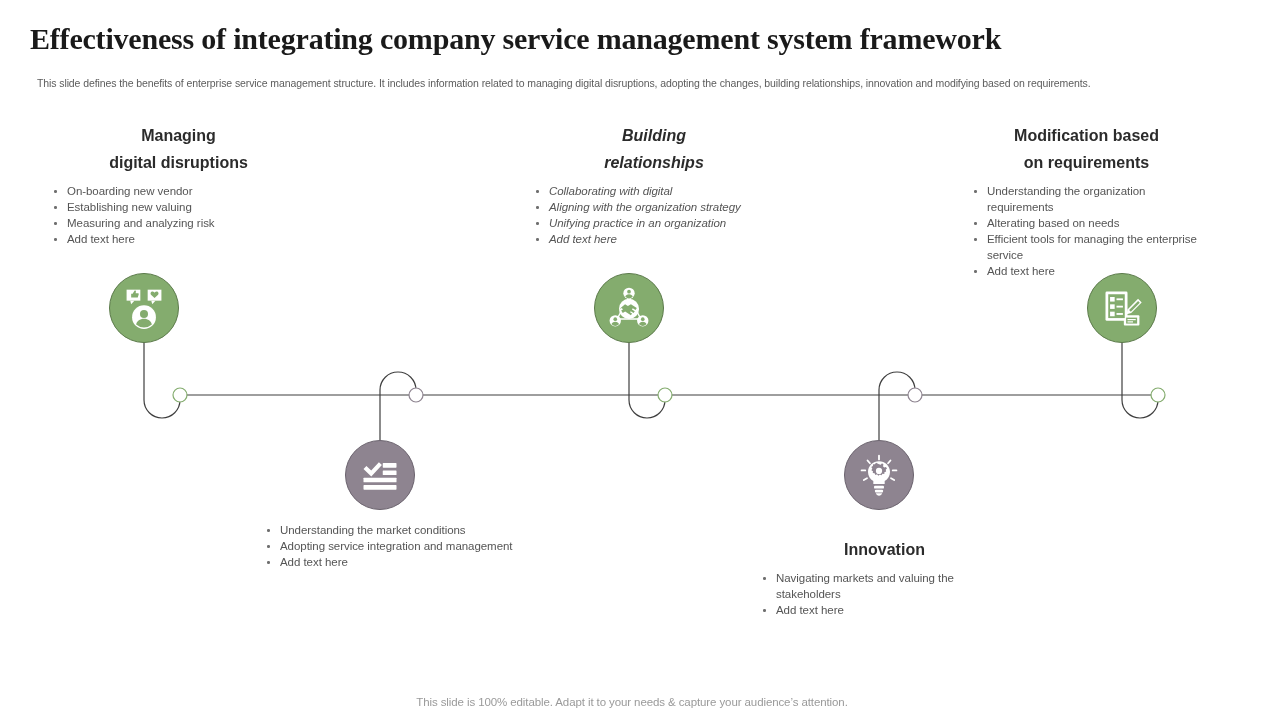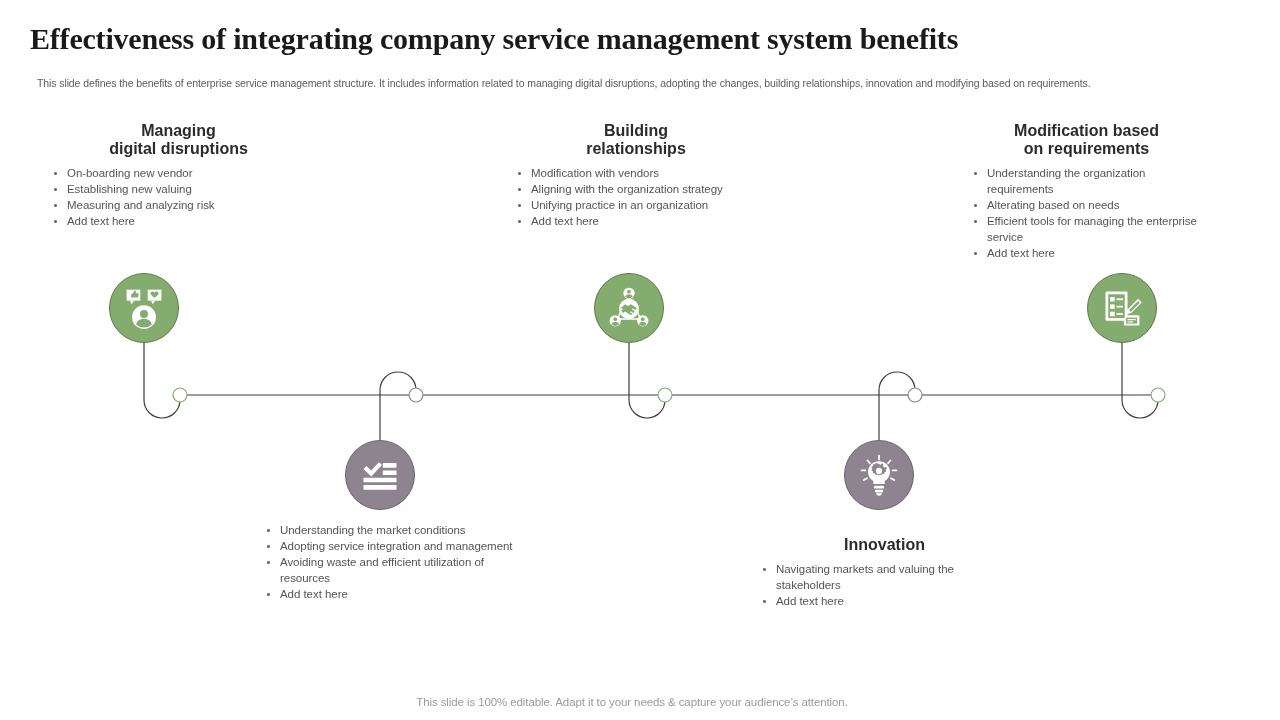--- a/index.html
+++ b/index.html
@@ -32,21 +32,21 @@
     color: #5c5c5c;
     letter-spacing: -0.1px;
   }
 
   
   .block { position: absolute; }
   .block h3 {
     font-size: 16px;
     font-weight: 700;
     color: #2b2b2b;
-    line-height: 18px;
+    line-height: 27px;
     text-align: center;
     white-space: pre-line;
   }
   .block ul { list-style: none; margin-top: 7px; }
   .block li {
     position: relative;
     font-size: 11.5px;
     line-height: 16px;
     color: #555555;
     padding-left: 16px;
@@ -57,21 +57,21 @@
     position: absolute;
     left: 3px; top: 7px;
     width: 2.5px; height: 2.5px;
     background: #6f6f6f;
     border-radius: 50%;
   }
 
   
   #block-managing     { left: 35px;   top: 122px; width: 265px; }
   #block-managing h3  { padding-left: 22px; }
-  #block-building     { left: 501px;  top: 122px; width: 270px; }
+  #block-building     { left: 519px;  top: 122px; width: 270px; font-style: italic; }
   #block-modification { left: 959px; top: 122px; width: 255px; }
   #block-adopting     { left: 258px;  top: 515px; width: 265px; }
   #block-innovation   { left: 752px;  top: 536px; width: 265px; }
 
   #block-managing ul     { padding-left: 16px; }
   #block-building ul     { padding-left: 14px; }
   #block-modification ul { padding-left: 12px; }
   #block-adopting ul     { padding-left: 6px; }
   #block-innovation ul   { padding-left: 8px; }
 
@@ -107,39 +107,39 @@
     font-size: 11.5px;
     color: #9a9a9a;
     letter-spacing: -0.1px;
   }
 </style>
 </head>
 <body>
 
 <div class="slide">
 
-  <div class="title">Effectiveness of integrating company service management system benefits</div>
+  <div class="title">Effectiveness of integrating company service management system framework</div>
   <div class="subtitle">This slide defines the benefits of enterprise service management structure. It includes information related to managing digital disruptions, adopting the changes, building relationships, innovation and  modifying based on requirements.</div>
 
   <div class="block" id="block-managing">
     <h3>Managing
 digital disruptions</h3>
     <ul>
       <li>On-boarding  new vendor</li>
       <li>Establishing new  valuing</li>
       <li>Measuring  and analyzing  risk</li>
       <li>Add text here</li>
     </ul>
   </div>
 
   <div class="block" id="block-building">
     <h3>Building
 relationships</h3>
     <ul>
-      <li>Modification  with vendors</li>
+      <li>Collaborating  with digital</li>
       <li>Aligning  with the organization strategy</li>
       <li>Unifying  practice in an organization</li>
       <li>Add text here</li>
     </ul>
   </div>
 
   <div class="block" id="block-modification">
     <h3>Modification based
 on requirements</h3>
     <ul>
@@ -147,21 +147,20 @@
       <li>Alterating  based on  needs</li>
       <li>Efficient tools for  managing the enterprise  service</li>
       <li>Add text here</li>
     </ul>
   </div>
 
   <div class="block" id="block-adopting">
     <ul>
       <li>Understanding  the market conditions</li>
       <li>Adopting service  integration and management</li>
-      <li>Avoiding  waste and efficient utilization of resources</li>
       <li>Add text here</li>
     </ul>
   </div>
 
   <div class="block" id="block-innovation">
     <h3>Innovation</h3>
     <ul>
       <li>Navigating  markets and valuing  the stakeholders</li>
       <li>Add text here</li>
     </ul>

